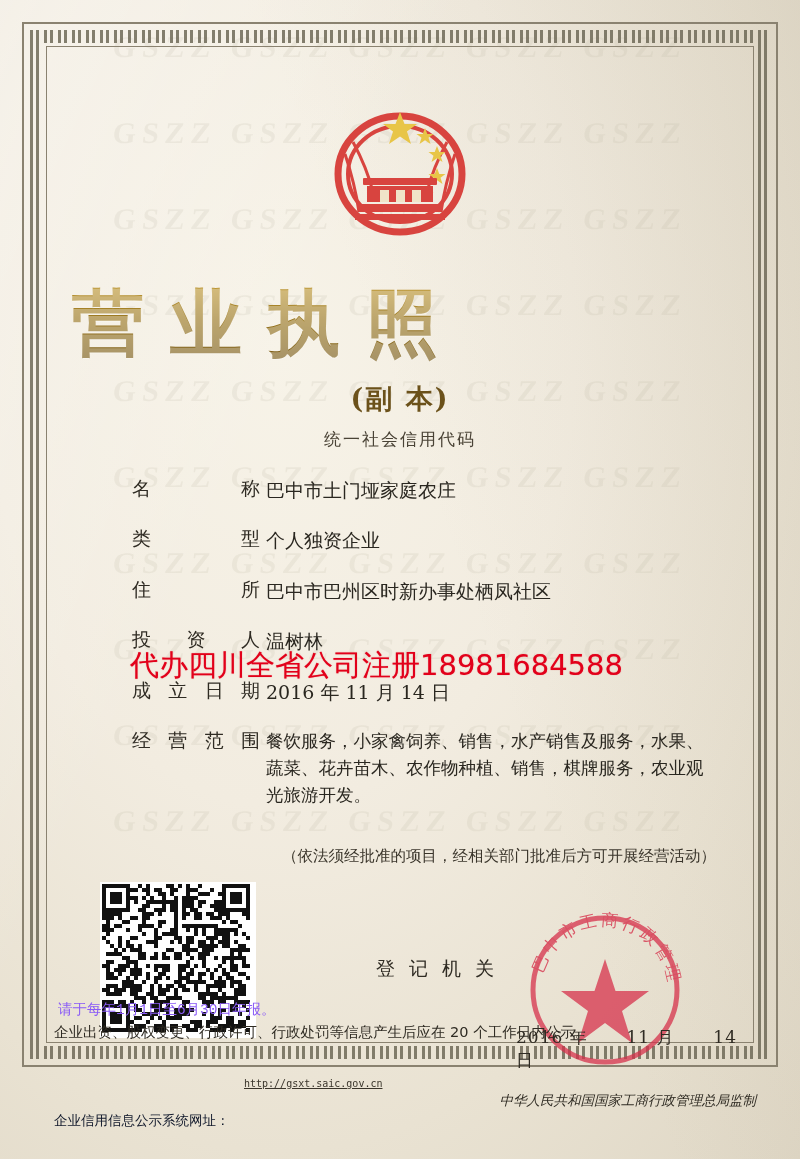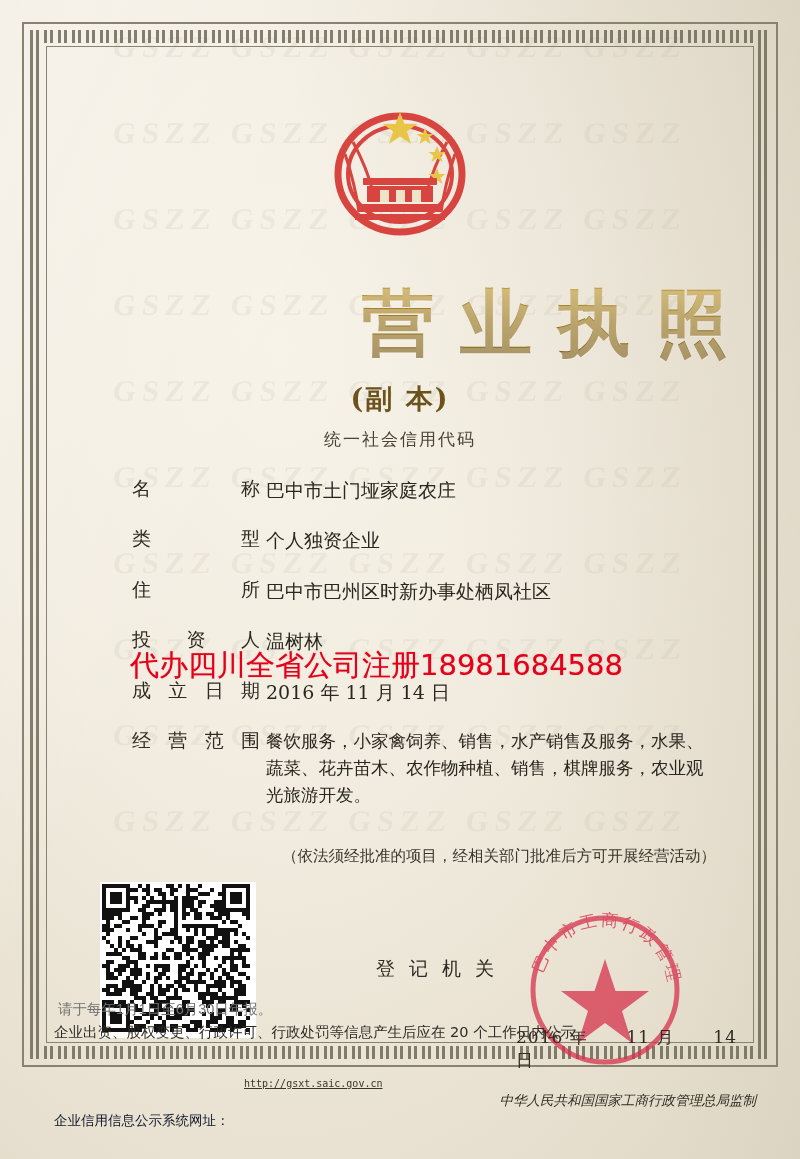--- a/index.html
+++ b/index.html
@@ -103,21 +103,21 @@
     transform: translateX(-50%);
     width: 150px;
     height: 150px;
   }
 
   .title {
     position: absolute;
     top: 230px;
     left: 0;
     right: 0;
-    text-align: right;
+    text-align: left;
     font-family: "DejaVu Serif", "Liberation Serif", serif;
     font-weight: bold;
     font-size: 72px;
     letter-spacing: 26px;
     text-indent: 26px;
     color: #8a6a1e;
     background: linear-gradient(180deg, #c9a33d 0%, #9a7720 45%, #6f5212 100%);
     -webkit-background-clip: text;
     background-clip: text;
     -webkit-text-fill-color: transparent;
@@ -259,23 +259,23 @@
   .footer {
     position: absolute;
     left: 24px;
     right: 24px;
     top: 1000px;
   }
   .foot-line1 {
     position: absolute;
     left: 34px;
     top: 0;
-    font-family: Liberation Sans, sans-serif;
+    font-family: Liberation Mono, monospace;
     font-size: 14.5px;
-    color: #737373;
+    color: #8b5cf6;
   }
   .foot-line2 {
     position: absolute;
     left: 30px;
     top: 22px;
     width: 700px;
     font-family: "DejaVu Sans", "Liberation Sans", sans-serif;
     font-size: 14.5px;
     color: #2f2b23;
     line-height: 1.45;

